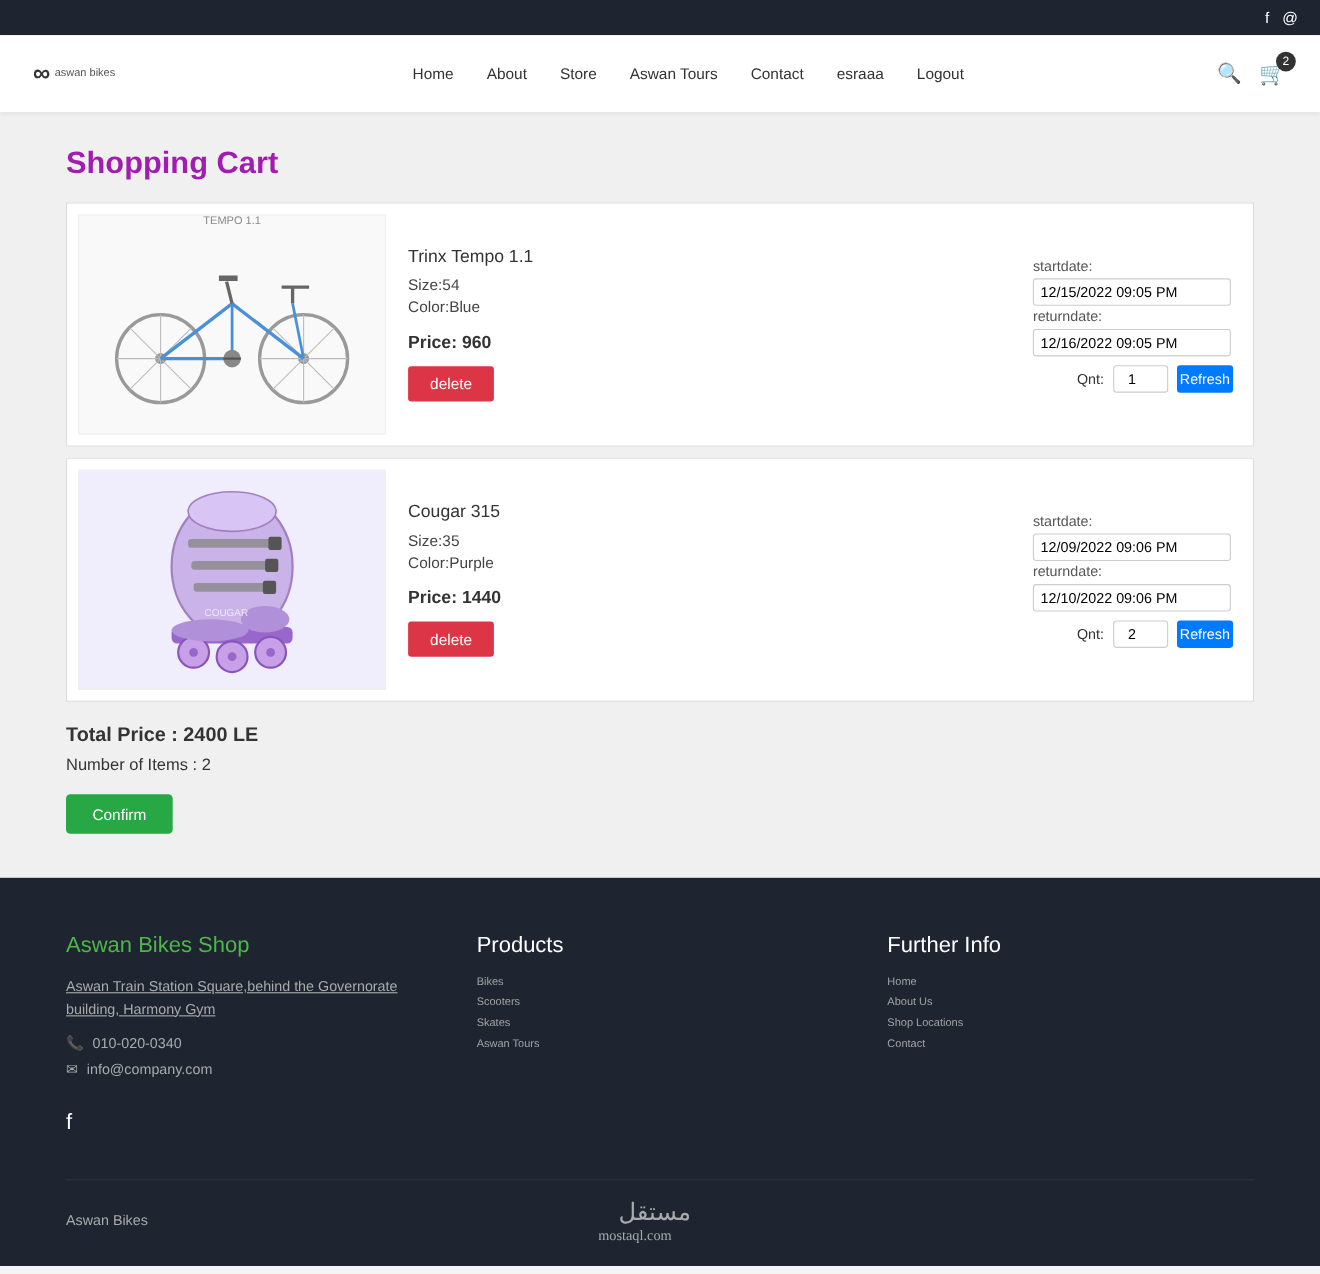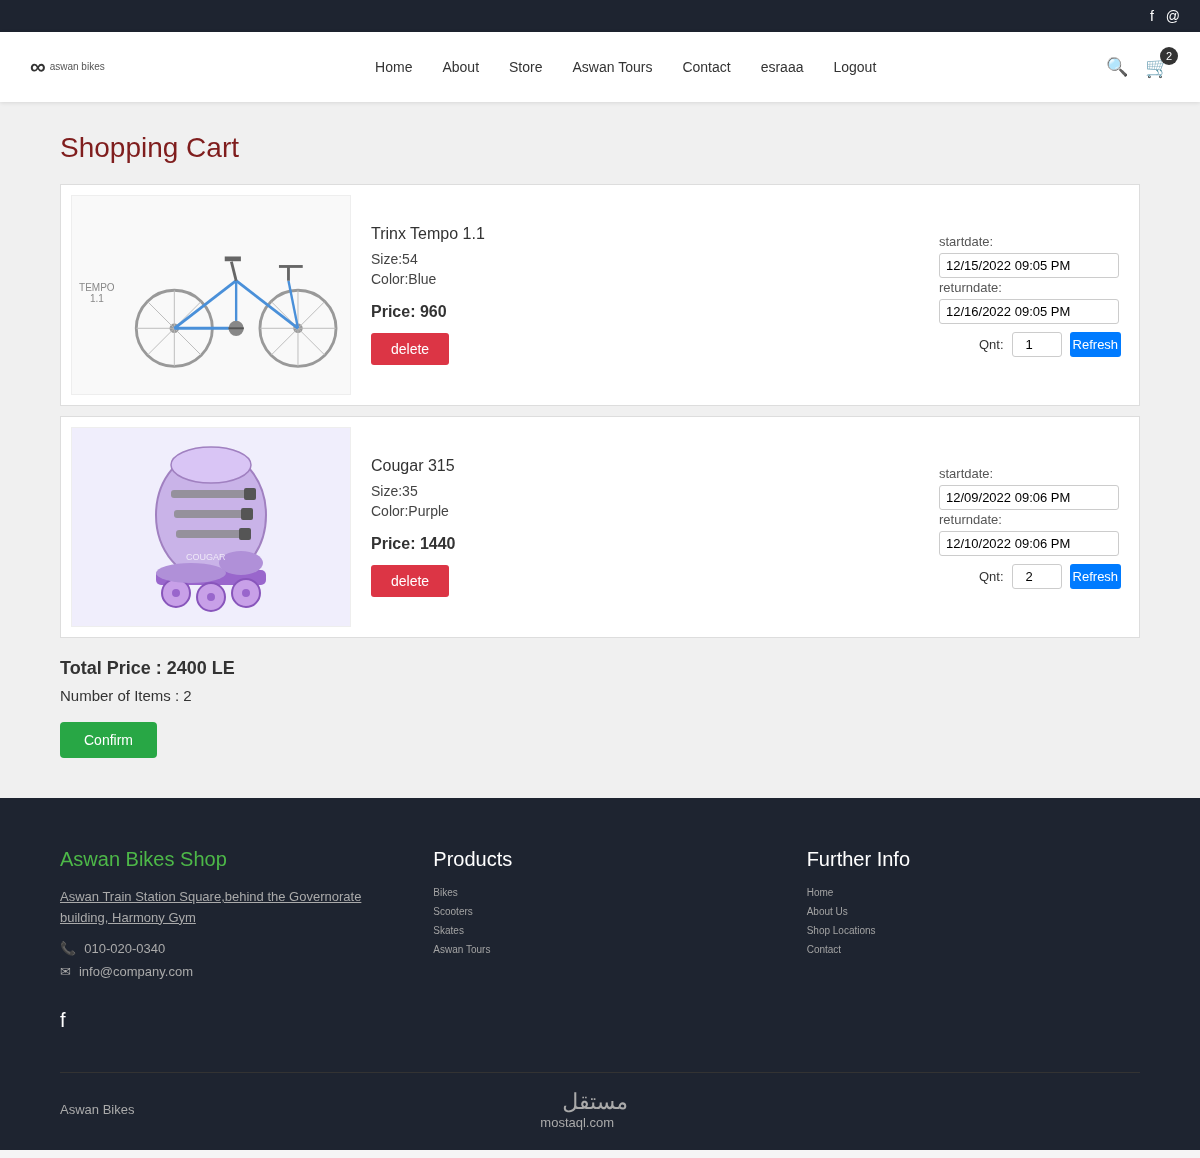--- a/index.html
+++ b/index.html
@@ -84,23 +84,23 @@
     }
 
     
     .main-content {
       background: #f0f0f0;
       padding: 30px 60px 40px 60px;
       min-height: 600px;
     }
     .page-title {
       font-size: 28px;
-      font-weight: normal;
+      font-weight: bold;
       margin-bottom: 20px;
-      color: #7f1d1d;
+      color: #a21caf;
     }
 
     
     .cart-item {
       background: #fff;
       border: 1px solid #ddd;
       display: flex;
       align-items: center;
       margin-bottom: 10px;
       padding: 10px;
@@ -293,20 +293,21 @@
       text-align: center;
     }
 
     
     .bike-svg-container {
       width: 100%;
       height: 100%;
       display: flex;
       align-items: center;
       justify-content: flex-start;
+      flex-direction: column;
     }
   </style>
 </head>
 <body>
 
 <div class="top-bar">
   <span class="top-bar-icon">f</span>
   <span class="top-bar-icon">@</span>
 </div>
 
@@ -490,17 +491,17 @@
         <a href="#">Shop Locations</a>
         <a href="#">Contact</a>
       </div>
     </div>
   </div>
 
   <div class="footer-bottom">
     <span class="footer-bottom-text">Aswan Bikes</span>
     <div class="footer-watermark">
       <div style="font-size:22px;font-family:serif;margin-left:36px;">مستقل</div>
-      <div style="font-size:13px;">mostaql.com</div>
+      <div style="font-size:13px;font-family:Liberation Serif, serif;">mostaql.com</div>
     </div>
     <span style="width:120px;"></span>
   </div>
 </footer>
 
 </body></html>

